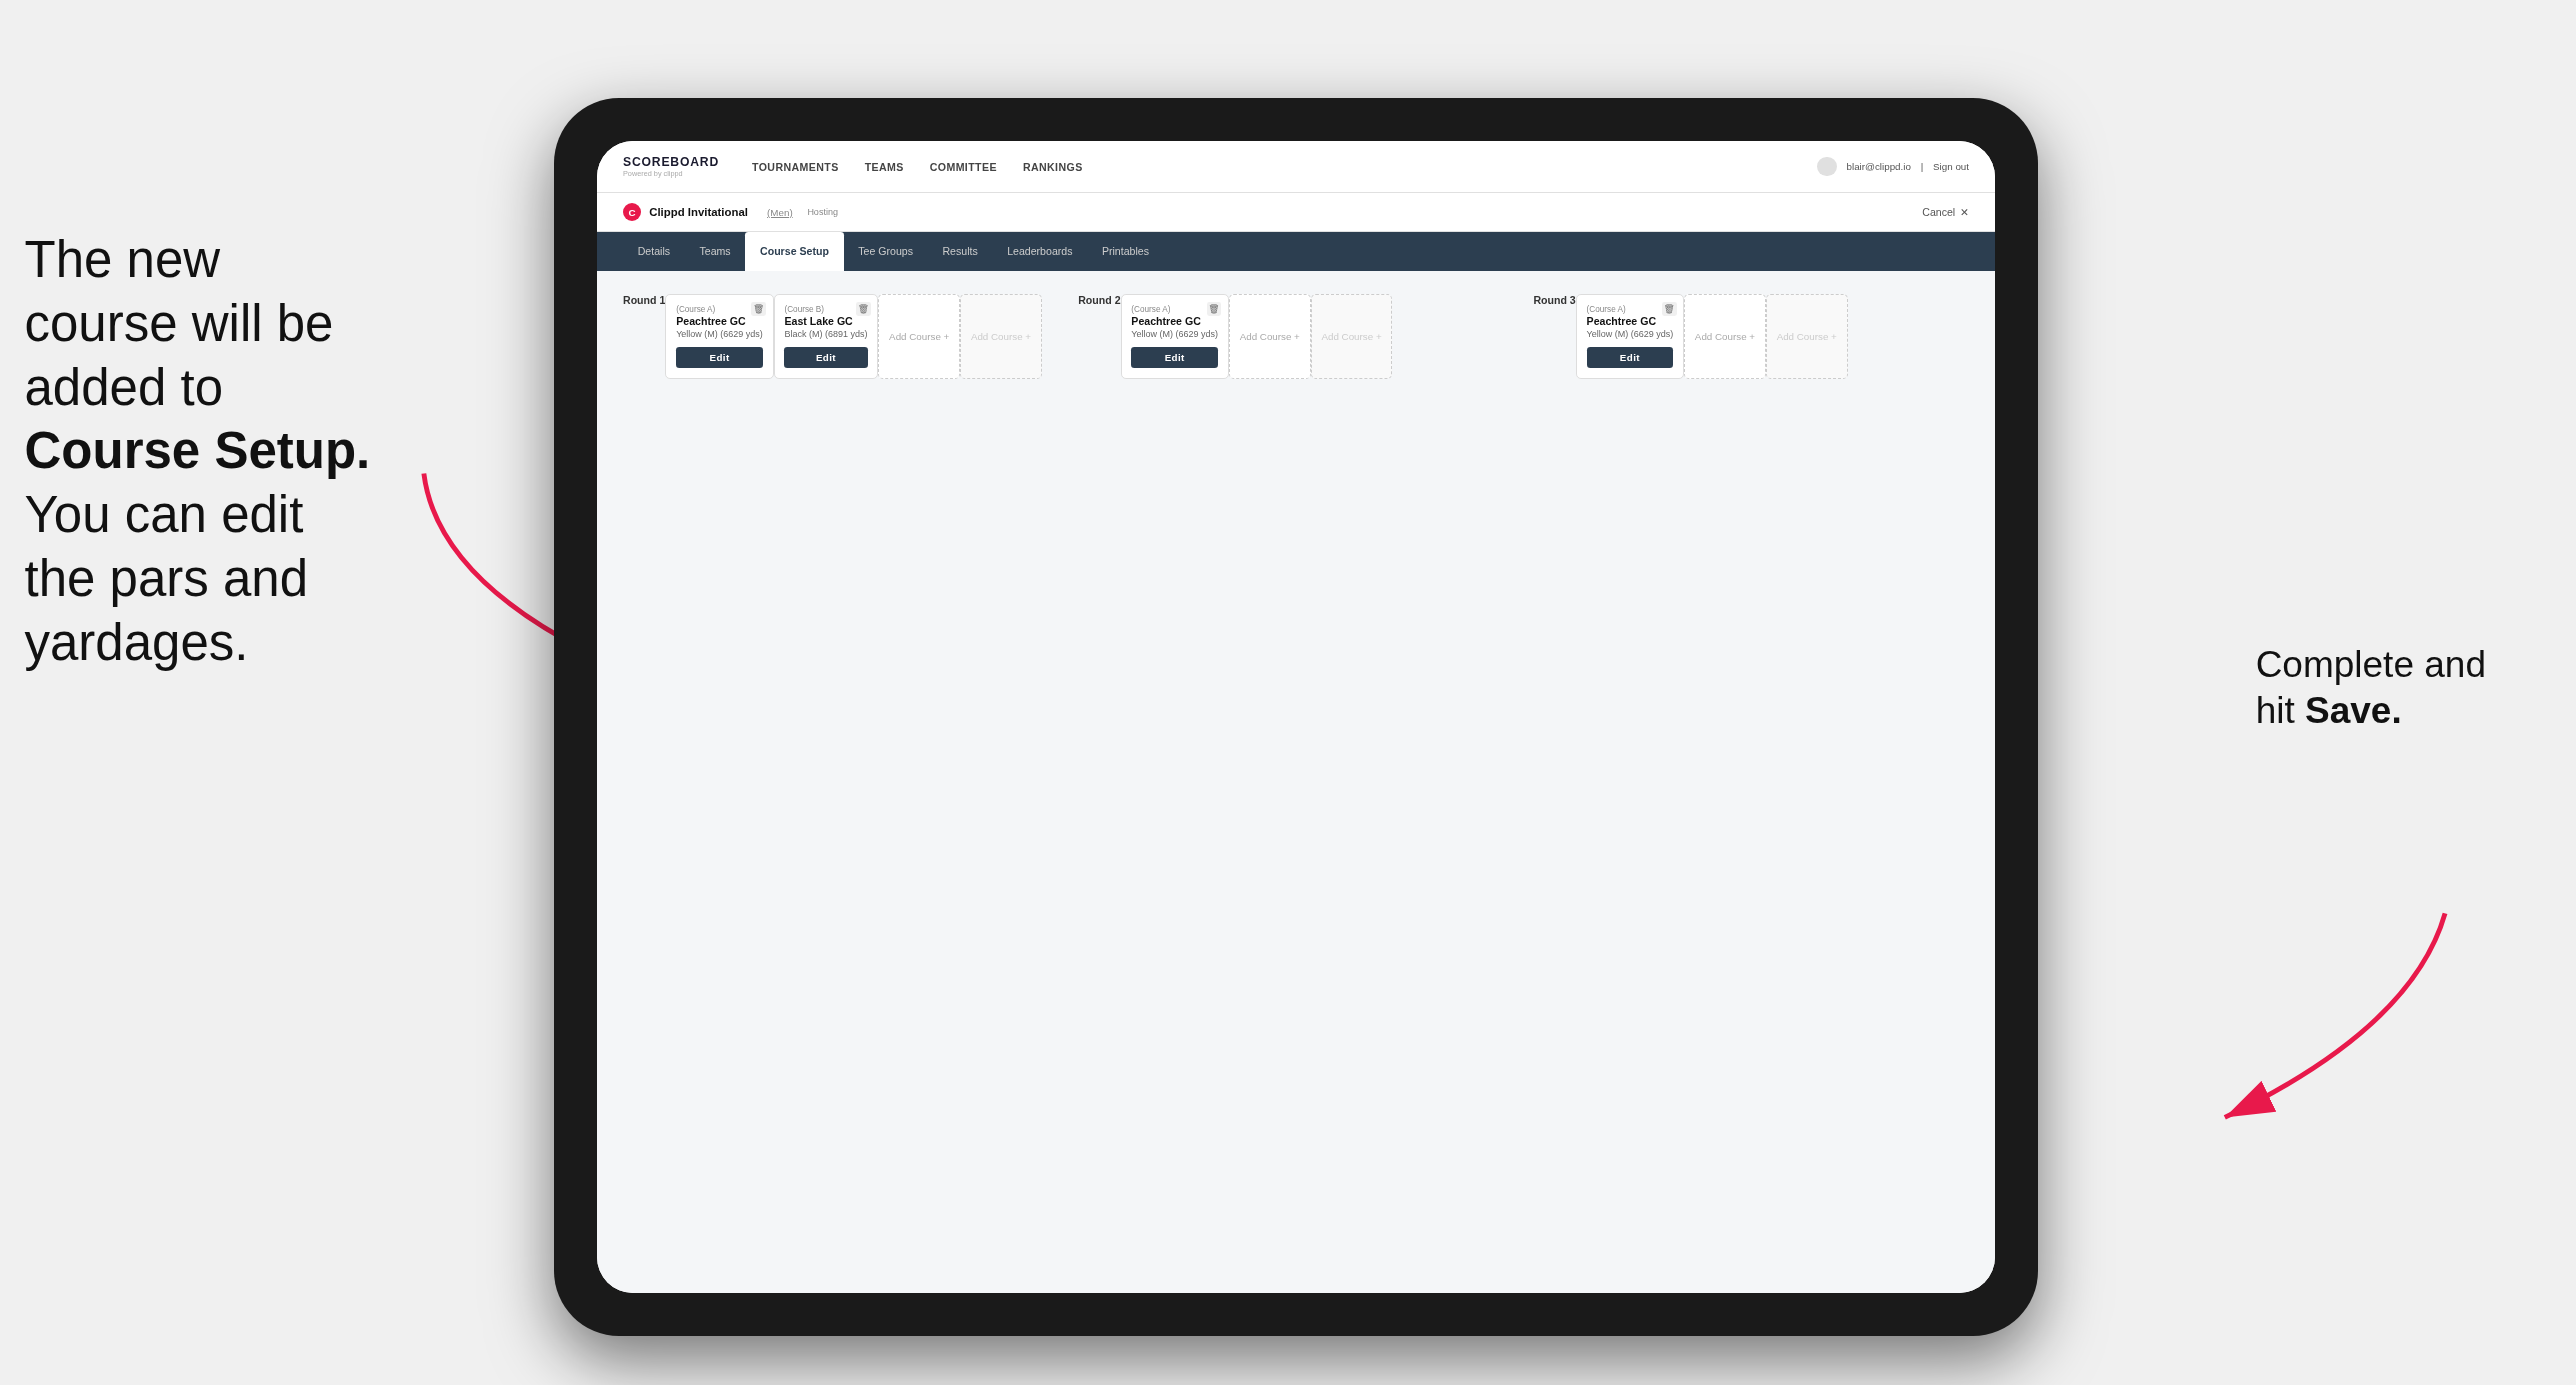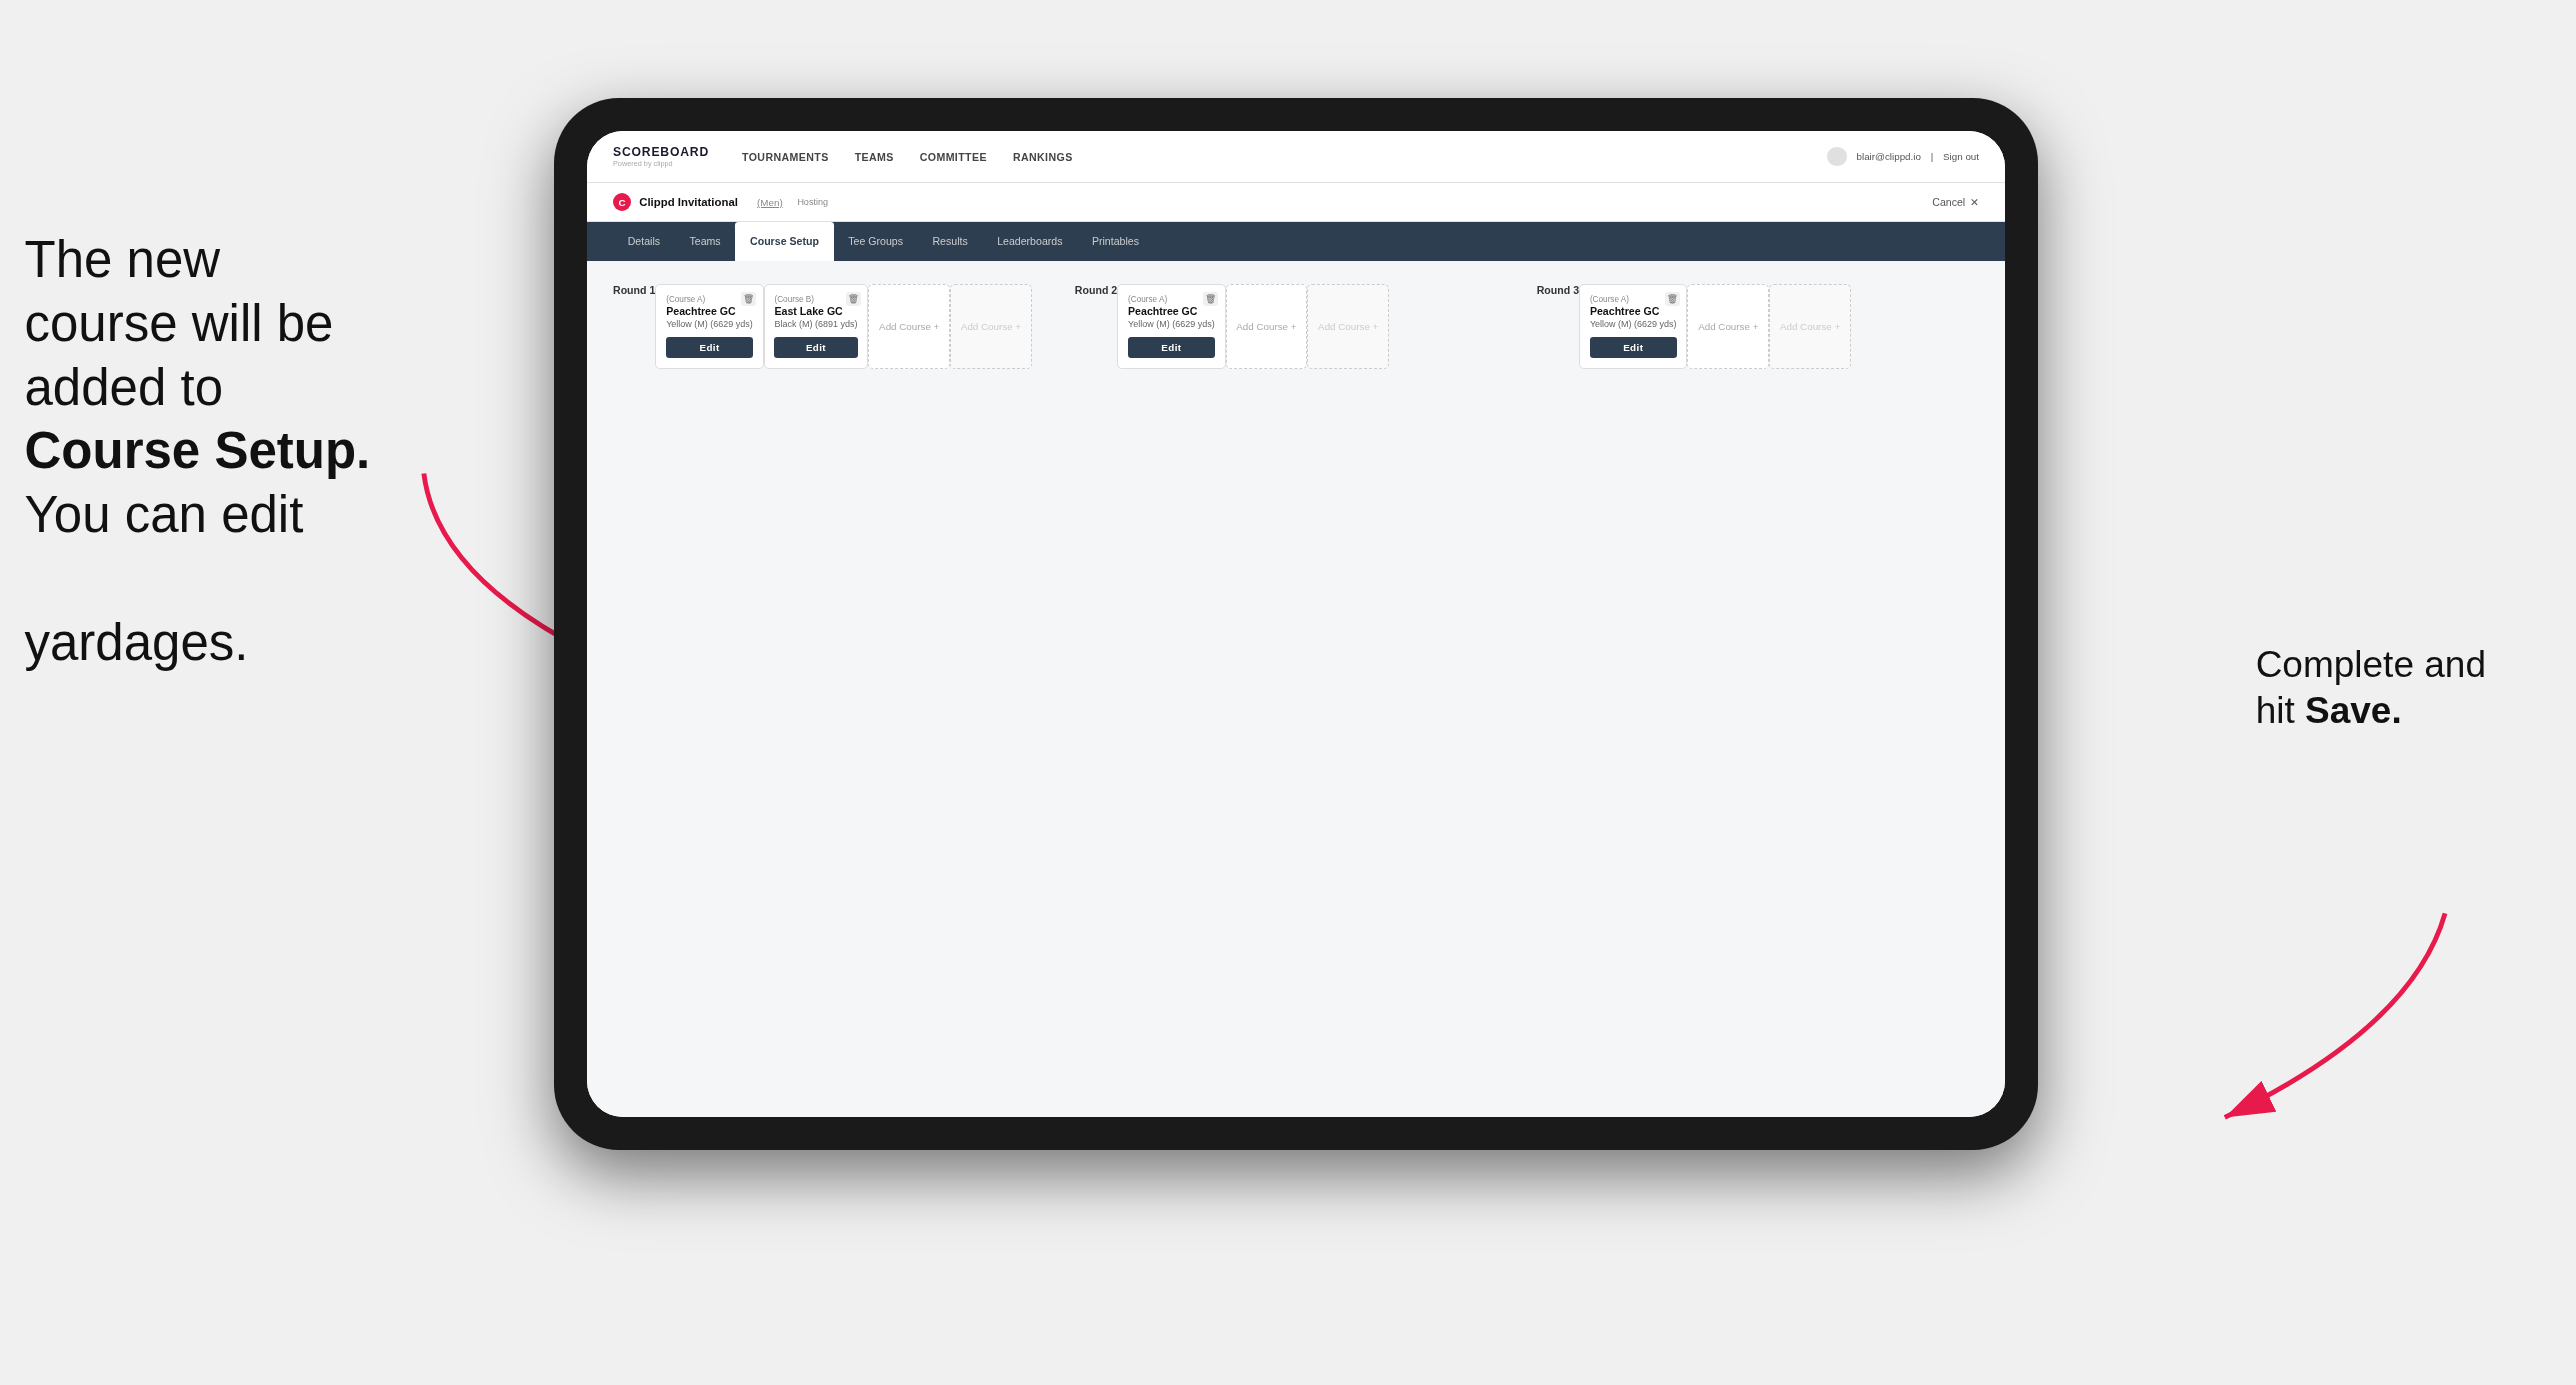--- a/index.html
+++ b/index.html
@@ -36,24 +36,24 @@
       max-width: 326px;
     }
     .annotation-right strong { font-weight: 900; }
 
     
     .tablet {
       position: absolute;
       left: 554px;
       top: 98px;
       width: 1484px;
-      height: 1052px;
+      height: 1238px;
       background: #1a1a1a;
       border-radius: 65px;
-      padding: 33px;
+      padding: 43px;
       box-shadow: 0 24.5px 65px rgba(0,0,0,0.5);
     }
 
     .tablet-inner {
       width: 100%;
       height: 100%;
       background: #fff;
       border-radius: 36px;
       overflow: hidden;
       display: flex;
@@ -305,21 +305,21 @@
   </style>
 </head>
 <body>
 
 <div class="annotation-left">
   <span>The new</span><br>
   <span>course will be</span><br>
   <span>added to</span><br>
   <strong>Course Setup.</strong><br>
   <span>You can edit</span><br>
-  <br>
+  <span>the pars and</span><br>
   <span>yardages.</span>
 </div>
 
 <svg class="arrow" style="position:absolute; left:375px; top:457px; width:342px; height:261px;" viewBox="0 0 420 320">
   <defs>
     <marker id="arrowhead-left" markerWidth="10" markerHeight="7" refX="10" refY="3.5" orient="auto">
       <polygon points="0 0, 10 3.5, 0 7" fill="#e8194b"></polygon>
     </marker>
   </defs>
   <path d="M 60 20 Q 80 180 380 290" stroke="#e8194b" stroke-width="6" fill="none" marker-end="url(#arrowhead-left)"></path>

